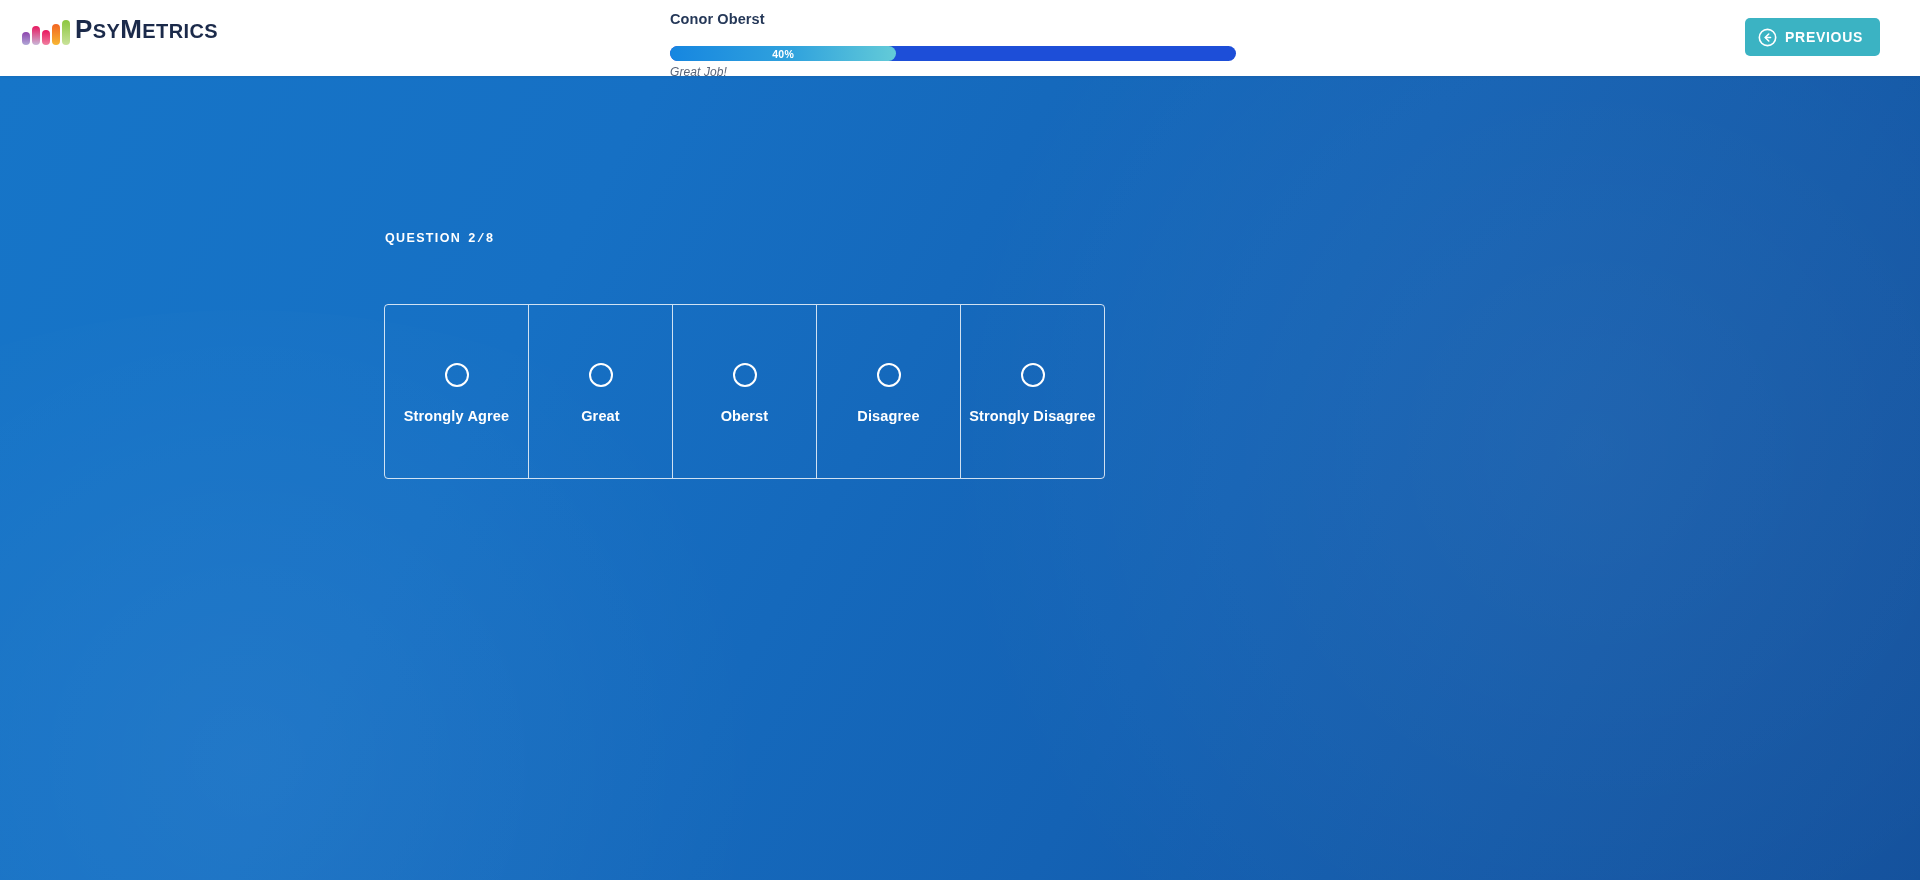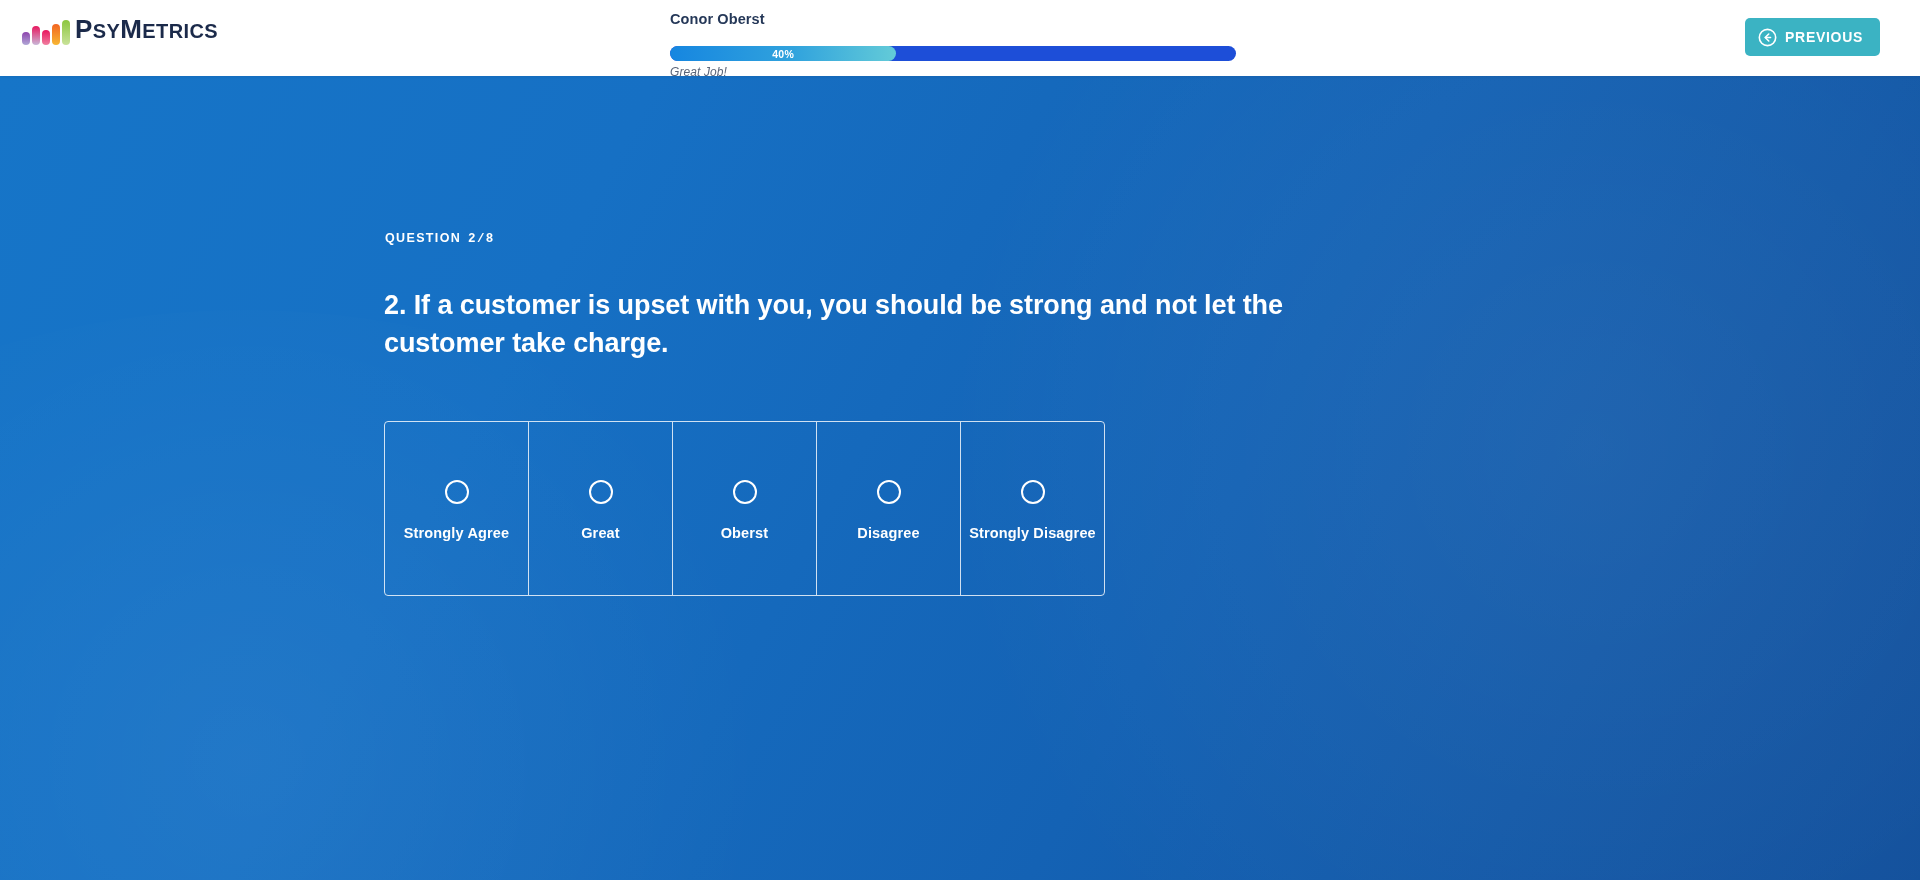--- a/index.html
+++ b/index.html
@@ -290,21 +290,20 @@
   <div class="stage">
     <div class="glow-a"></div>
     <div class="glow-b"></div>
 
     <div class="content">
 
       <div class="question-counter">
         <span>QUESTION</span><span class="counter-num">2/8</span>
       </div>
 
-      <div class="question-text">2. If a customer is upset with you, you should be strong and not let the customer take charge.</div>
 
       <div class="options" id="options-grid">
           <div class="option">
             <span class="option-radio"></span>
             <span class="option-label">Strongly Agree</span>
           </div>
           <div class="option">
             <span class="option-radio"></span>
             <span class="option-label">Great</span>
           </div>

